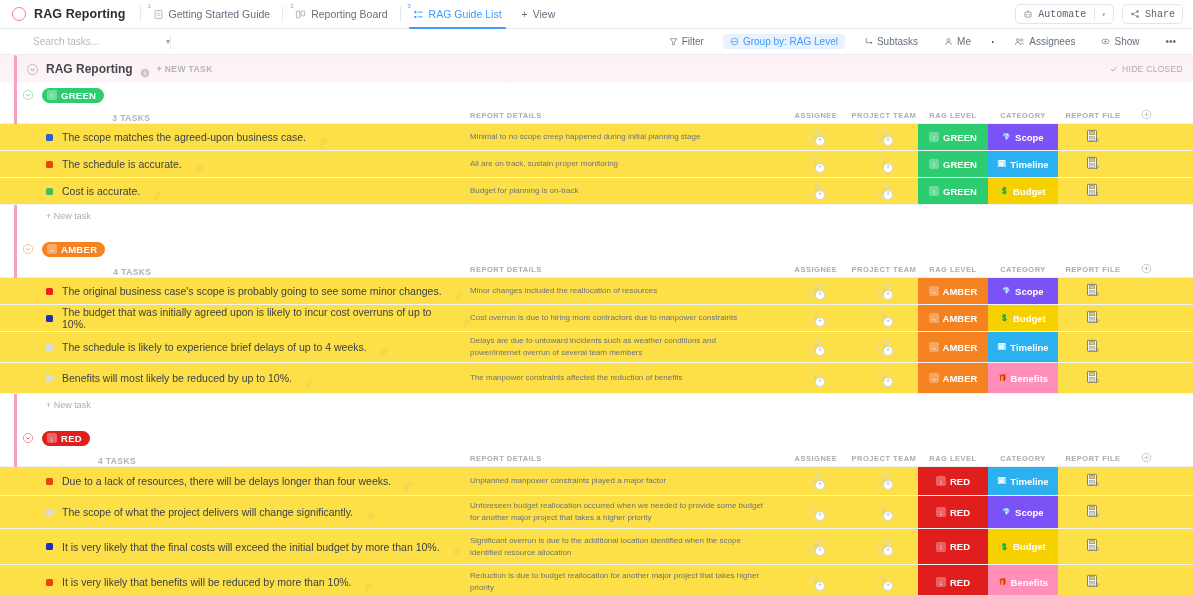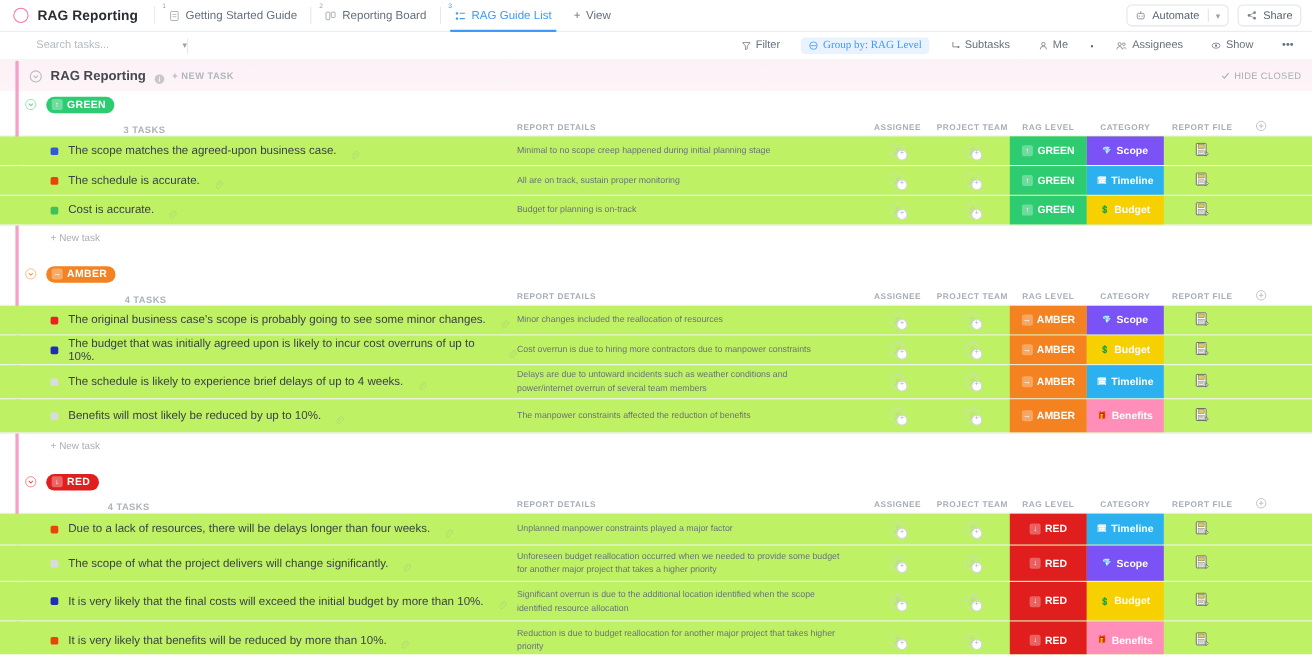--- a/index.html
+++ b/index.html
@@ -48,21 +48,21 @@
     font-size: 6px; color: #9aa1ab;
   }
   .tab.active .sup { color: #3d9bfb; }
   .addview { display:flex; align-items:center; gap:5px; font-size:10.5px; color:#656f7d; padding: 0 10px; cursor:pointer;}
 
   .topbar-right { margin-left: auto; display: flex; align-items: center; gap: 8px; }
   .pillbtn {
     display: flex; align-items: center; gap: 5px;
     border: 1px solid #e3e5e8; border-radius: 5px;
     height: 20px; padding: 0 7px; font-size: 10px; color: #5a6472;
-    background: #fff; cursor: pointer;
+    background: #fff; cursor: pointer; font-family: Liberation Mono, monospace;
   }
   .pillbtn .sep { width:1px; height:12px; background:#e3e5e8; margin: 0 1px 0 3px;}
   .chev { font-size: 8px; color: #9aa1ab; }
 
   
   .filterbar {
     height: 26px; display: flex; align-items: center;
     border-bottom: 1px solid #eceef0;
     padding: 0 10px 0 10px; background: #fff;
   }
@@ -72,21 +72,21 @@
     font-family: "Liberation Sans", sans-serif; width: 110px; background: transparent;
   }
   .searchbox input::placeholder { color: #b4bac1; }
   .vdiv { width:1px; height:14px; background:#e8e9eb; margin: 0 10px;}
   .fb-right { margin-left:auto; display:flex; align-items:center; gap: 12px;}
   .fbtn {
     display:flex; align-items:center; gap:4px;
     font-size: 10px; color:#656f7d; padding: 2px 7px; border-radius: 4px;
     cursor:pointer; white-space:nowrap;
   }
-  .fbtn.chip { background: #e8f3ff; color: #3d9bfb; font-family: Liberation Serif, serif; }
+  .fbtn.chip { background: #e8f3ff; color: #3d9bfb; }
 
   
   .content { position: relative; height: 540px; overflow: hidden; }
   .page-accent {
     position:absolute; left: 14px; top: 0; width: 3px; height: 100%;
     background: #f5a0c8; border-radius: 2px;
   }
   .pageheader {
     height: 28px; display:flex; align-items:center; gap: 7px;
     padding-left: 26px; padding-right: 10px;
@@ -124,21 +124,21 @@
     font-size: 7.5px; color:#a8aeb6; letter-spacing: .5px; font-weight:bold;
     position: relative;
   }
   .colhead .ch { text-align:center; }
 
   
   .rows { border-top: 1px solid #f0f1f3; }
   .row {
     display:flex; align-items:stretch; position:relative;
     border-bottom: 1px solid #f2f3f5;
-    background:#bef264;
+    background:#fde047;
   }
   .cell { display:flex; align-items:center; position:relative;}
   .c-name { padding-left: 46px; gap: 9px; }
   .sq { width: 7px; height: 7px; border-radius: 1.5px; flex: 0 0 auto;}
   .tname { font-size: 10.5px; color: #3c4149; }
   .clip { width: 9px; height:9px; opacity:.35; margin-left: 3px; flex:0 0 auto;}
   .c-details { font-size: 8px; color:#6b727c; line-height: 1.5; padding-right: 14px;}
   .avatar-add {
     width: 14px; height:14px; border-radius:50%;
     border: 1px dashed #d3d7dc; display:flex; align-items:center; justify-content:center;

